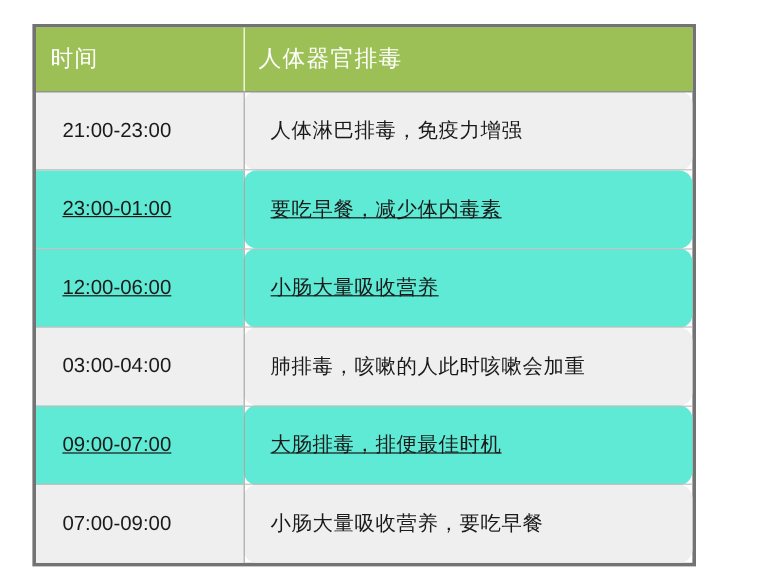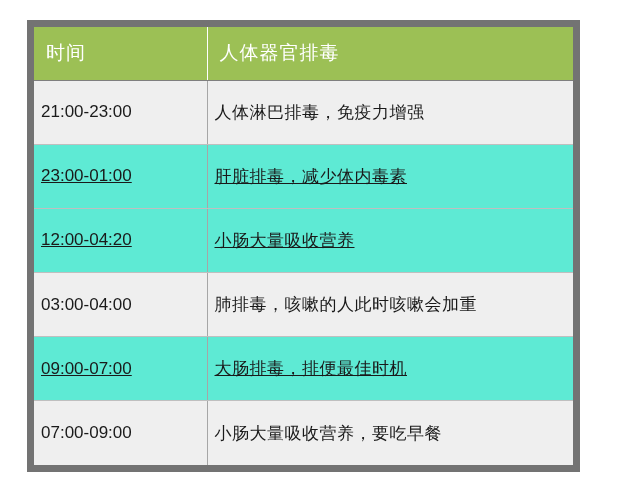--- a/index.html
+++ b/index.html
@@ -14,21 +14,21 @@
     overflow: hidden;
   }
 
   #detox-table-wrap {
     position: absolute;
     left: 27px;
     top: 20px;
     width: 553px;
     height: 452px;
     box-sizing: border-box;
-    border: 7px solid #737373;
+    border: 3px solid #737373;
   }
 
   table.detox-table {
     width: 100%;
     height: 100%;
     border-collapse: collapse;
     table-layout: fixed;
   }
 
   table.detox-table col.col-time  { width: 173px; }
@@ -59,40 +59,41 @@
   tbody tr {
     height: 54.5px;
   }
   tbody tr.row-tint  td { background: #efefef; }
   tbody tr.row-plain td { background: #5eead4; text-decoration: underline; }
 
   tbody td {
     color: #1a1a1a;
     font-size: 17px;
     text-align: left;
-    padding: 0 7px;
+    padding: 0 22px;
     vertical-align: middle;
     border-right: 1px solid #a6a6a6;
     border-bottom: 1px solid #bfbfbf;
     white-space: nowrap;
   }
   tbody td:last-child {
     border-right: none;
   }
   tbody tr:last-child td {
     border-bottom: none;
     margin-left: 20px;
   }
 
   td.cell-time {
     font-family: "Liberation Sans", "DejaVu Sans", sans-serif;
     letter-spacing: 0px;
   }
   td.cell-organ {
     letter-spacing: 0.5px;
+    border-radius: 11px;
   }
 </style>
 </head>
 <body>
 
 <div id="detox-table-wrap">
   <table class="detox-table">
     <colgroup>
       <col class="col-time">
       <col class="col-organ">
@@ -104,24 +105,24 @@
       </tr>
     </thead>
     <tbody id="table-body">
 
     <tr class="row-tint">
           <td class="cell-time">21:00-23:00</td>
           <td class="cell-organ">人体淋巴排毒，免疫力增强</td>
         </tr>
         <tr class="row-plain">
           <td class="cell-time">23:00-01:00</td>
-          <td class="cell-organ">肝脏排毒，减少体内毒素</td>
+          <td class="cell-organ">要吃早餐，减少体内毒素</td>
         </tr>
         <tr class="row-plain">
-          <td class="cell-time">12:00-04:20</td>
+          <td class="cell-time">12:00-06:00</td>
           <td class="cell-organ">小肠大量吸收营养</td>
         </tr>
         <tr class="row-tint">
           <td class="cell-time">03:00-04:00</td>
           <td class="cell-organ">肺排毒，咳嗽的人此时咳嗽会加重</td>
         </tr>
         <tr class="row-plain">
           <td class="cell-time">09:00-07:00</td>
           <td class="cell-organ">大肠排毒，排便最佳时机</td>
         </tr>

